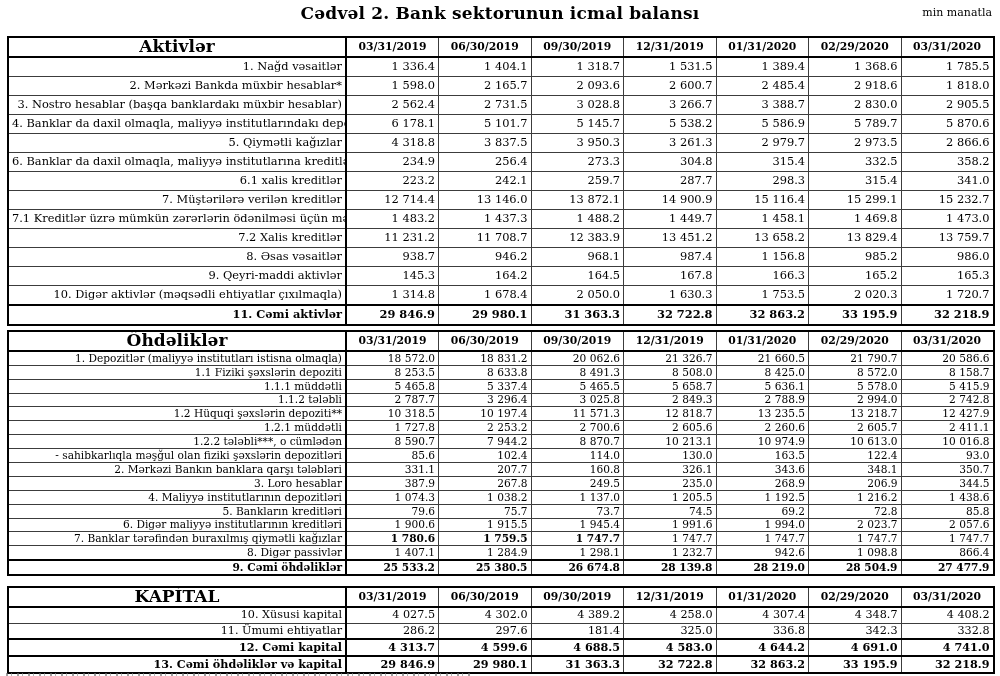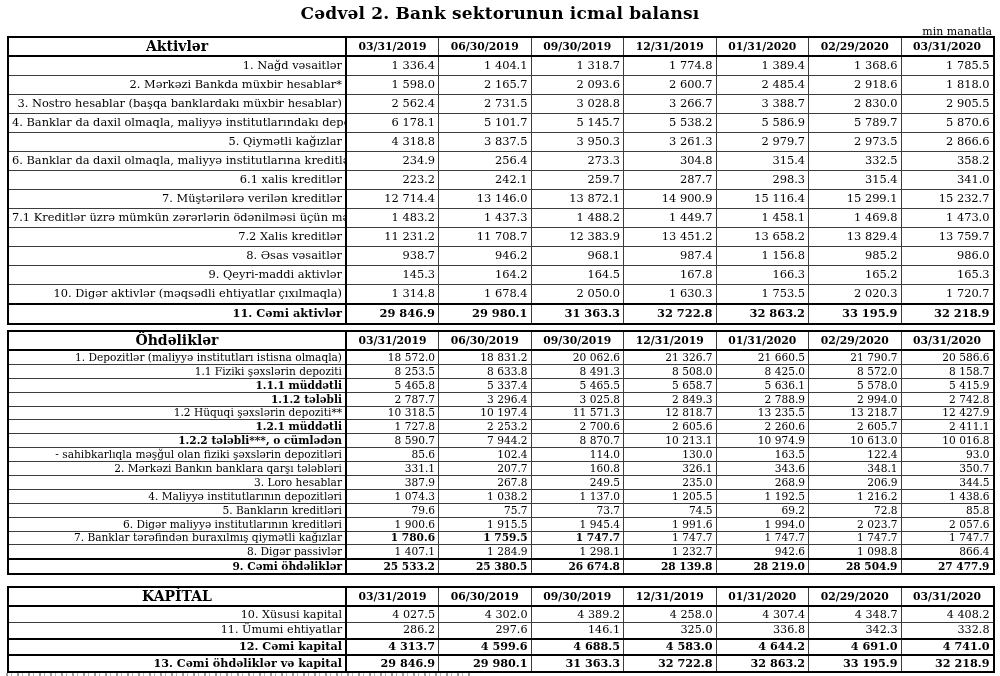--- a/index.html
+++ b/index.html
@@ -17,21 +17,21 @@
   }
   .doc-title {
     text-align: center;
     font-size: 17px;
     font-weight: bold;
     padding-top: 3px;
     letter-spacing: 0.2px;
   }
   .unit-note {
     position: absolute;
-    top: 25px;
+    top: 6px;
     right: 8px;
     font-size: 11px;
   }
   .tablewrap { position: absolute; left: 7px; width: 986px; }
   #tw-assets { top: 36px; }
   #tw-liabilities { top: 330px; }
   #tw-capital { top: 586px; }
 
   table {
     border-collapse: collapse;
@@ -45,21 +45,21 @@
   th, td {
     border: 1px solid #3c3c3c;
     padding: 0 3px;
     overflow: hidden;
     white-space: nowrap;
     line-height: 1.05;
   }
   th.label-head {
     font-weight: bold;
     text-align: center;
-    font-size: 14px;
+    font-size: 17px;
     border-right: 2px solid #000;
     border-bottom: 2px solid #000;
   }
   th.col-head {
     font-weight: bold;
     text-align: center;
     font-size: 10.8px;
     border-bottom: 2px solid #000;
   }
   td.label { text-align: right; padding-left: 3px; }
@@ -70,21 +70,21 @@
   .sec-assets th { height: 17px; }
   .sec-assets td { height: 18px; font-size: 11.4px; }
   .sec-liab th { height: 17px; margin-left: 40px; }
   .sec-liab td { height: 12.9px; font-size: 10.6px; }
   .sec-cap th { height: 17px; margin-top: 20px; }
   .sec-cap td { height: 14.8px; font-size: 11.2px; }
 
   tr.bold td { font-weight: bold; }
   td.bold-cell { font-weight: bold; text-align: right; }
   tr.thick-top td { border-top: 2px solid #000; }
-  td.indent-1 { padding-left: 40px; font-weight: bold; }
+  td.indent-1 { padding-left: 40px; }
   td.indent-2 { padding-left: 20px; }
 
   .footnote-clip {
     position: absolute;
     left: 6px;
     bottom: 0px;
     width: 466px;
     height: 3px;
     opacity: 0.65;
     background: repeating-linear-gradient(90deg,
@@ -123,21 +123,21 @@
             <th class="col-head">02/29/2020</th>
             <th class="col-head">03/31/2020</th>
           </tr>
         </thead>
         <tbody>
           <tr>
             <td class="label">1. Nağd vəsaitlər</td>
             <td class="val first-val">1 336.4</td>
             <td class="val">1 404.1</td>
             <td class="val">1 318.7</td>
-            <td class="val">1 774.8</td>
+            <td class="val">1 531.5</td>
             <td class="val">1 389.4</td>
             <td class="val">1 368.6</td>
             <td class="val">1 785.5</td>
           </tr>
           <tr>
             <td class="label">2. Mərkəzi Bankda müxbir hesablar*</td>
             <td class="val first-val">1 598.0</td>
             <td class="val">2 165.7</td>
             <td class="val">2 093.6</td>
             <td class="val">2 600.7</td>
@@ -490,21 +490,21 @@
             <td class="val">4 389.2</td>
             <td class="val">4 258.0</td>
             <td class="val">4 307.4</td>
             <td class="val">4 348.7</td>
             <td class="val">4 408.2</td>
           </tr>
           <tr>
             <td class="label">11. Ümumi ehtiyatlar</td>
             <td class="val first-val">286.2</td>
             <td class="val">297.6</td>
-            <td class="val">146.1</td>
+            <td class="val">181.4</td>
             <td class="val">325.0</td>
             <td class="val">336.8</td>
             <td class="val">342.3</td>
             <td class="val">332.8</td>
           </tr>
           <tr class="bold thick-top">
             <td class="label">12. Cəmi kapital</td>
             <td class="val first-val">4 313.7</td>
             <td class="val">4 599.6</td>
             <td class="val">4 688.5</td>

